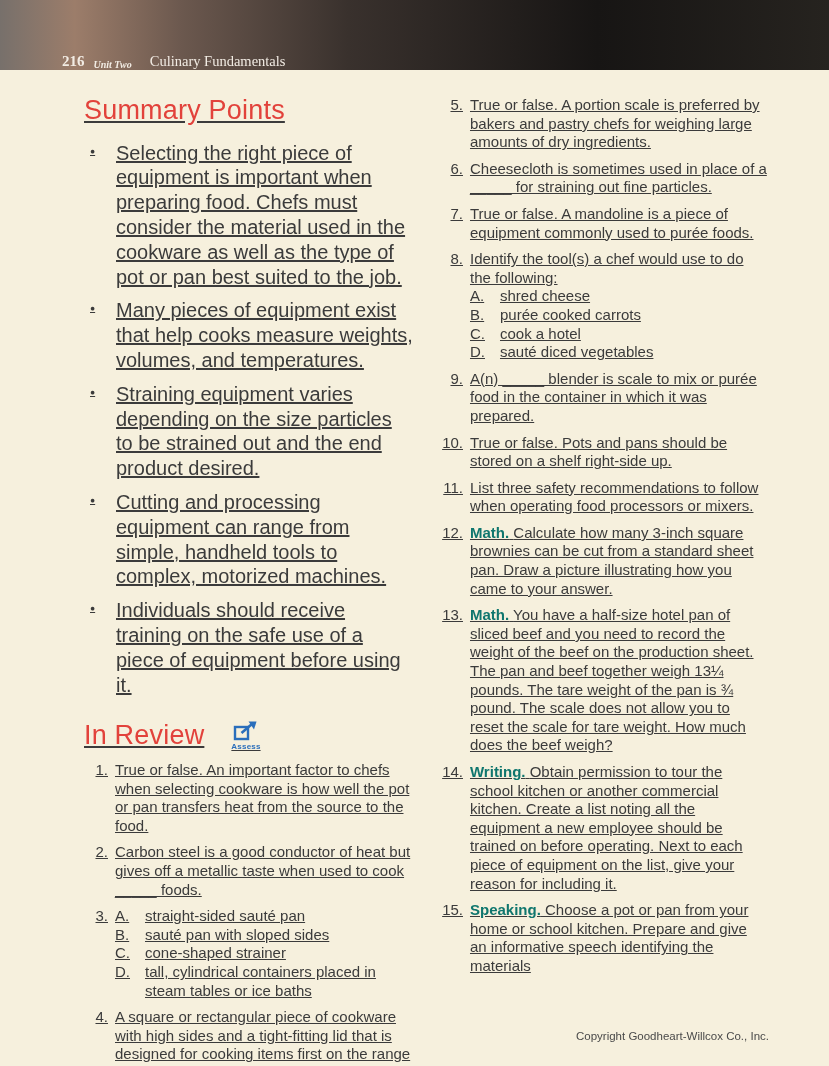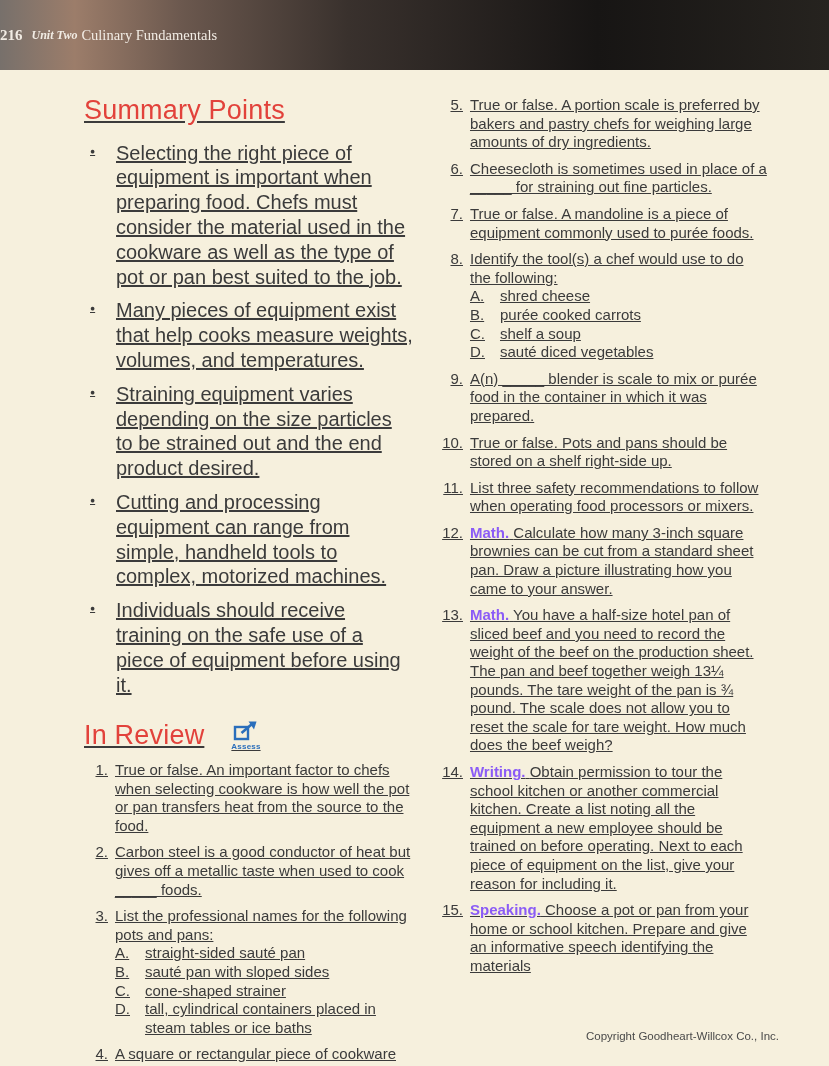--- a/index.html
+++ b/index.html
@@ -9,27 +9,28 @@
     font-family:"Liberation Sans", sans-serif;
     color:#3b3b3b;
   }
   .page {
     position:relative; width:829px; height:1066px;
     background:#f6f0dd; overflow:hidden;
   }
   
   .band {
     height:70px; width:100%;
-    display:flex; align-items:center;
+    display:flex; align-items:flex-end;
+    padding-left:62px;
     background:linear-gradient(90deg,#77706b 0%, #9c7d6a 9%, #6b584e 22%, #39312d 42%, #171514 72%, #26231f 100%);
     font-family:"Liberation Serif", serif;
     color:#f2ece4;
   }
   .band .pagenum { font-weight:bold; font-size:15px; margin-right:9px; }
-  .band .unit { font-weight:bold; font-style:italic; font-size:12px; margin-right:4px; }
+  .band .unit { font-weight:bold; font-style:italic; font-size:10px; margin-right:18px; }
   .band .unitsub { font-size:14.5px; }
 
   .content { display:flex; gap:26px; padding:26px 62px 0 84px;text-decoration:underline; }
   .col { width:340px; }
   .col.right { width:339px; }
 
   h2.red {
     color:#e2423b; font-size:27px; font-weight:400; letter-spacing:0.2px;
     line-height:1.1;
   }
@@ -48,24 +49,24 @@
   }
   .bullet .btext { flex:1; }
 
   .qitem { display:flex; margin-bottom:8px; font-size:15px; line-height:1.24; }
   .qnum { width:24px; text-align:right; margin-right:7px; flex-shrink:0; }
   .qbody { flex:1; }
   .subitem { display:flex; }
   .slet { width:30px; flex-shrink:0; }
   .stext { flex:1; }
 
-  .lead { color:#8b5cf6; font-weight:bold; }
+  .lead { color:#0f766e; font-weight:bold; }
 
   .footer {
-    position:absolute; right:50px; bottom:24px;
+    position:absolute; right:60px; bottom:24px;
     font-size:11.5px; color:#4a4a4a;
   }
 </style>
 </head>
 <body>
 
 <div class="page">
 
   <header class="band">
     <span class="pagenum">216</span>
@@ -112,21 +113,20 @@
       </div>
 
       <div class="qitem">
         <span class="qnum">2.</span>
         <div class="qbody"><span>Carbon steel is a good conductor of heat but gives off a metallic taste when used to cook _____ foods.</span></div>
       </div>
 
       <div class="qitem">
         <span class="qnum">3.</span>
         <div class="qbody">
-          <div>List the professional names for the following pots and pans:</div>
           <div class="subitem">
               <span class="slet">A.</span>
               <span class="stext">straight-sided sauté pan</span>
             </div>
           <div class="subitem">
               <span class="slet">B.</span>
               <span class="stext">sauté pan with sloped sides</span>
             </div>
           <div class="subitem">
               <span class="slet">C.</span>
@@ -187,21 +187,21 @@
           <div class="subitem">
               <span class="slet">A.</span>
               <span class="stext">shred cheese</span>
             </div>
           <div class="subitem">
               <span class="slet">B.</span>
               <span class="stext">purée cooked carrots</span>
             </div>
           <div class="subitem">
               <span class="slet">C.</span>
-              <span class="stext">shelf a soup</span>
+              <span class="stext">cook a hotel</span>
             </div>
           <div class="subitem">
               <span class="slet">D.</span>
               <span class="stext">sauté diced vegetables</span>
             </div>
         </div>
       </div>
 
       <div class="qitem">
         <span class="qnum">9.</span>

